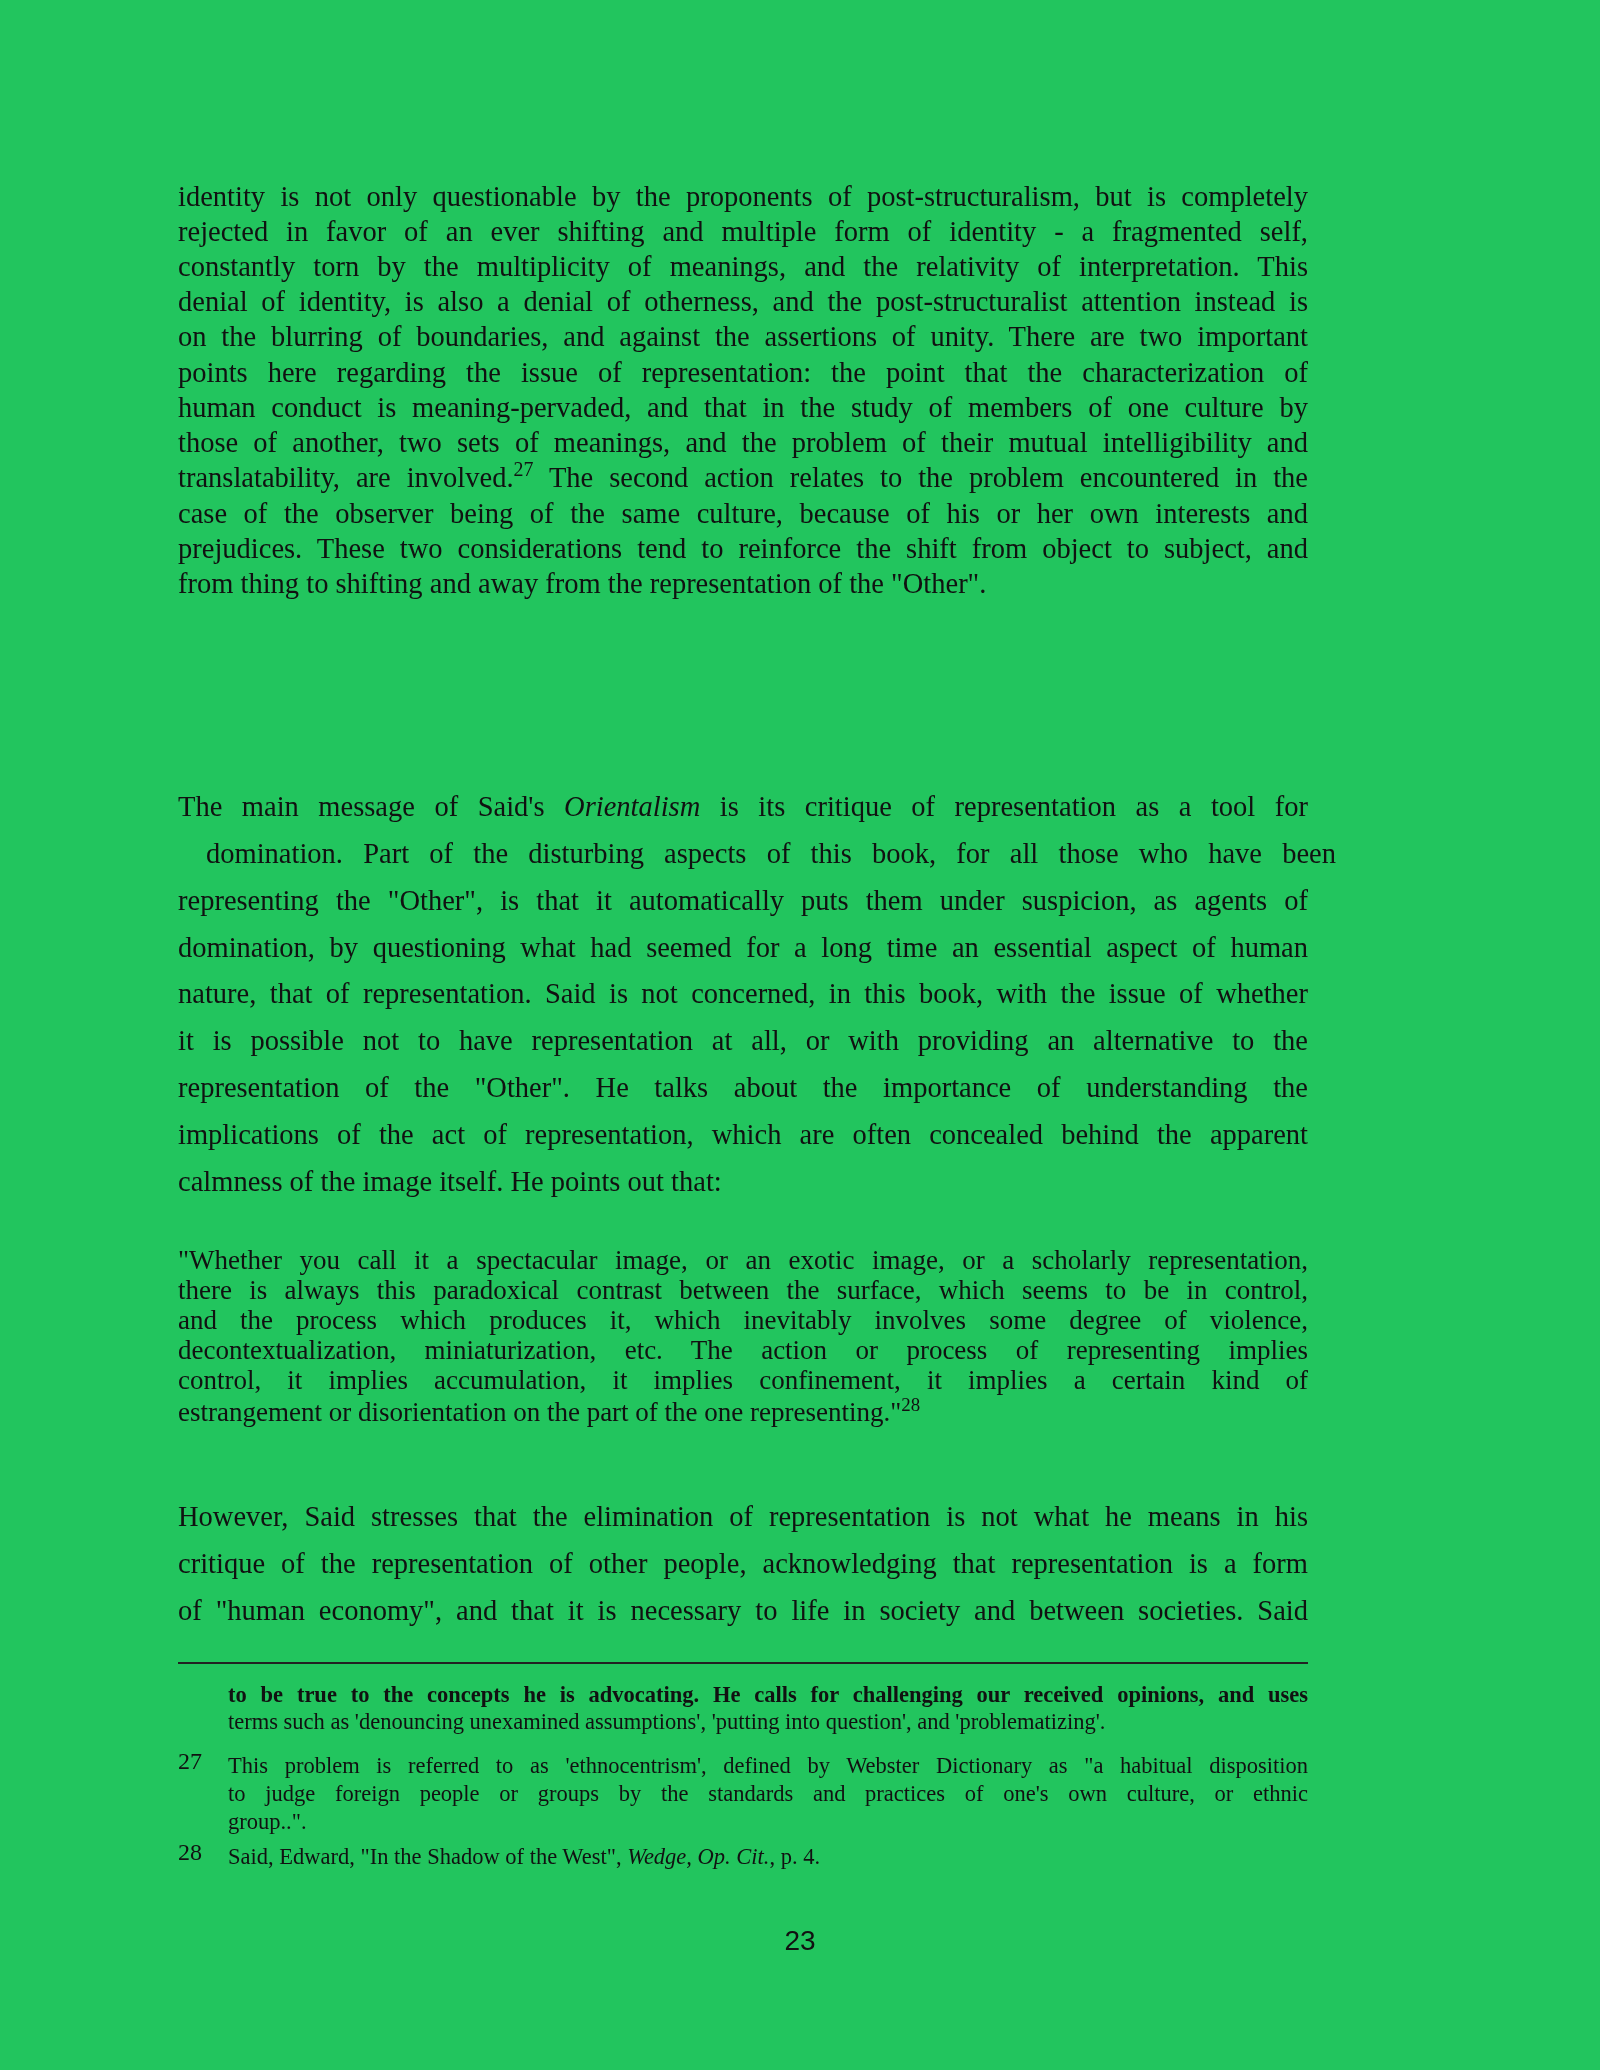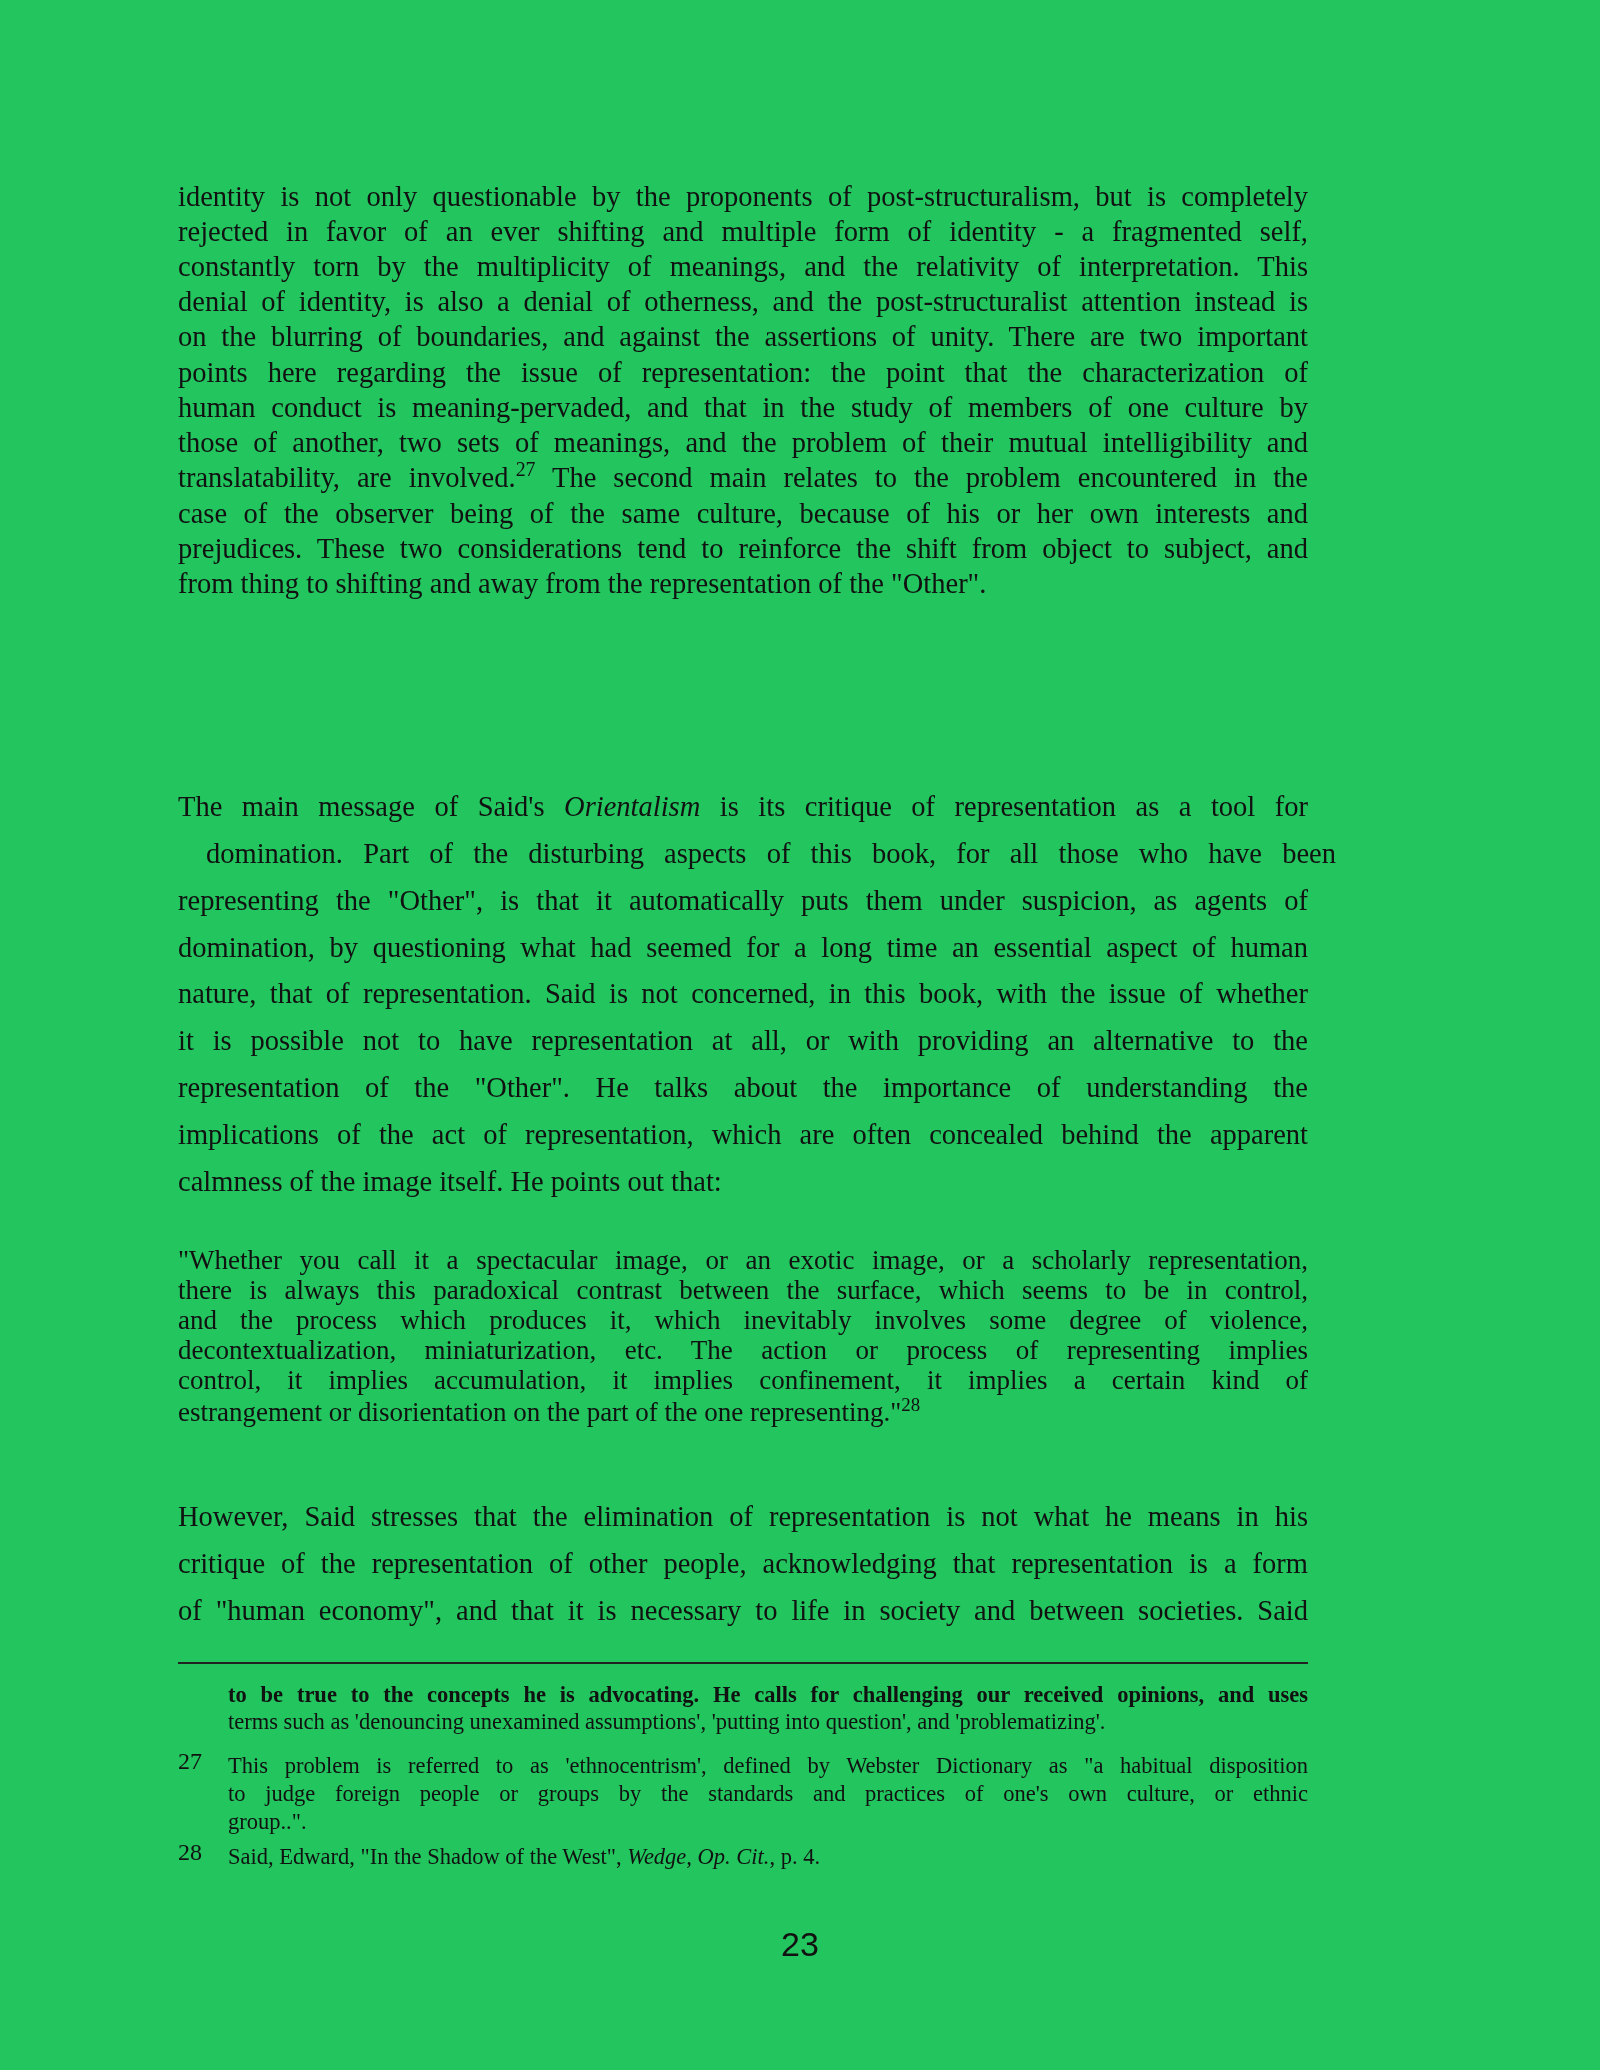--- a/index.html
+++ b/index.html
@@ -10,37 +10,37 @@
   .line { display: block; position: absolute; left: 0; width: 1130px; white-space: nowrap; font-size: 28.5px; line-height: 34px; text-align: justify; text-align-last: justify; }
   .line.last { text-align-last: left; }
   .quote .line { font-size: 27px; line-height: 30px; }
   sup { font-size: 0.7em; vertical-align: 0.55em; line-height: 0; }
   em { font-style: italic; }
   .rule { position: absolute; left: 178px; top: 1662px; width: 1130px; height: 2px; background: #222; }
   .fn { position: absolute; left: 178px; width: 1130px; font-size: 22.5px; line-height: 27px; }
   .fn .num { position: absolute; left: 0; font-size: 24px; }
   .fn .txt { position: absolute; left: 50px; width: 1080px; white-space: nowrap; text-align: justify; text-align-last: justify; }
   .fn .txt.last { text-align-last: left; }
-  .pagenum { position: absolute; left: 0; width: 1600px; top: 1925px; text-align: center; font-size: 34px; font-family: "Liberation Sans", "DejaVu Sans", sans-serif; }
+  .pagenum { position: absolute; left: 0; width: 1600px; top: 1925px; text-align: center; font-size: 28px; font-family: "Liberation Sans", "DejaVu Sans", sans-serif; }
 </style>
 </head>
 <body>
 
 <div class="page serif">
 
   <div class="para" style="top:180px;">
     <span class="line" style="top:0px;">identity is not only questionable by the proponents of post-structuralism, but is completely</span>
     <span class="line" style="top:35px;">rejected in favor of an ever shifting and multiple form of identity - a fragmented self,</span>
     <span class="line" style="top:70px;">constantly torn by the multiplicity of meanings, and the relativity of interpretation. This</span>
     <span class="line" style="top:105px;">denial of identity, is also a denial of otherness, and the post-structuralist attention instead is</span>
     <span class="line" style="top:140px;">on the blurring of boundaries, and against the assertions of unity. There are two important</span>
     <span class="line" style="top:176px;">points here regarding the issue of representation: the point that the characterization of</span>
     <span class="line" style="top:211px;">human conduct is meaning-pervaded, and that in the study of members of one culture by</span>
     <span class="line" style="top:246px;">those of another, two sets of meanings, and the problem of their mutual intelligibility and</span>
-    <span class="line" style="top:281px;"><span>translatability, are involved.</span><sup>27</sup> <span>The second main relates to the problem encountered in the</span></span>
+    <span class="line" style="top:281px;"><span>translatability, are involved.</span><sup>27</sup> <span>The second action relates to the problem encountered in the</span></span>
     <span class="line" style="top:317px;">case of the observer being of the same culture, because of his or her own interests and</span>
     <span class="line" style="top:352px;">prejudices. These two considerations tend to reinforce the shift from object to subject, and</span>
     <span class="line last" style="top:387px;">from thing to shifting and away from the representation of the "Other".</span>
   </div>
 
   <div class="para" style="top:790px;">
     <span class="line" style="top:0px;"><span>The main message of Said's </span><em>Orientalism</em><span> is its critique of representation as a tool for</span></span>
     <span class="line" style="top:47px;margin-left:28px;">domination. Part of the disturbing aspects of this book, for all those who have been</span>
     <span class="line" style="top:94px;">representing the "Other", is that it automatically puts them under suspicion, as agents of</span>
     <span class="line" style="top:141px;">domination, by questioning what had seemed for a long time an essential aspect of human</span>

